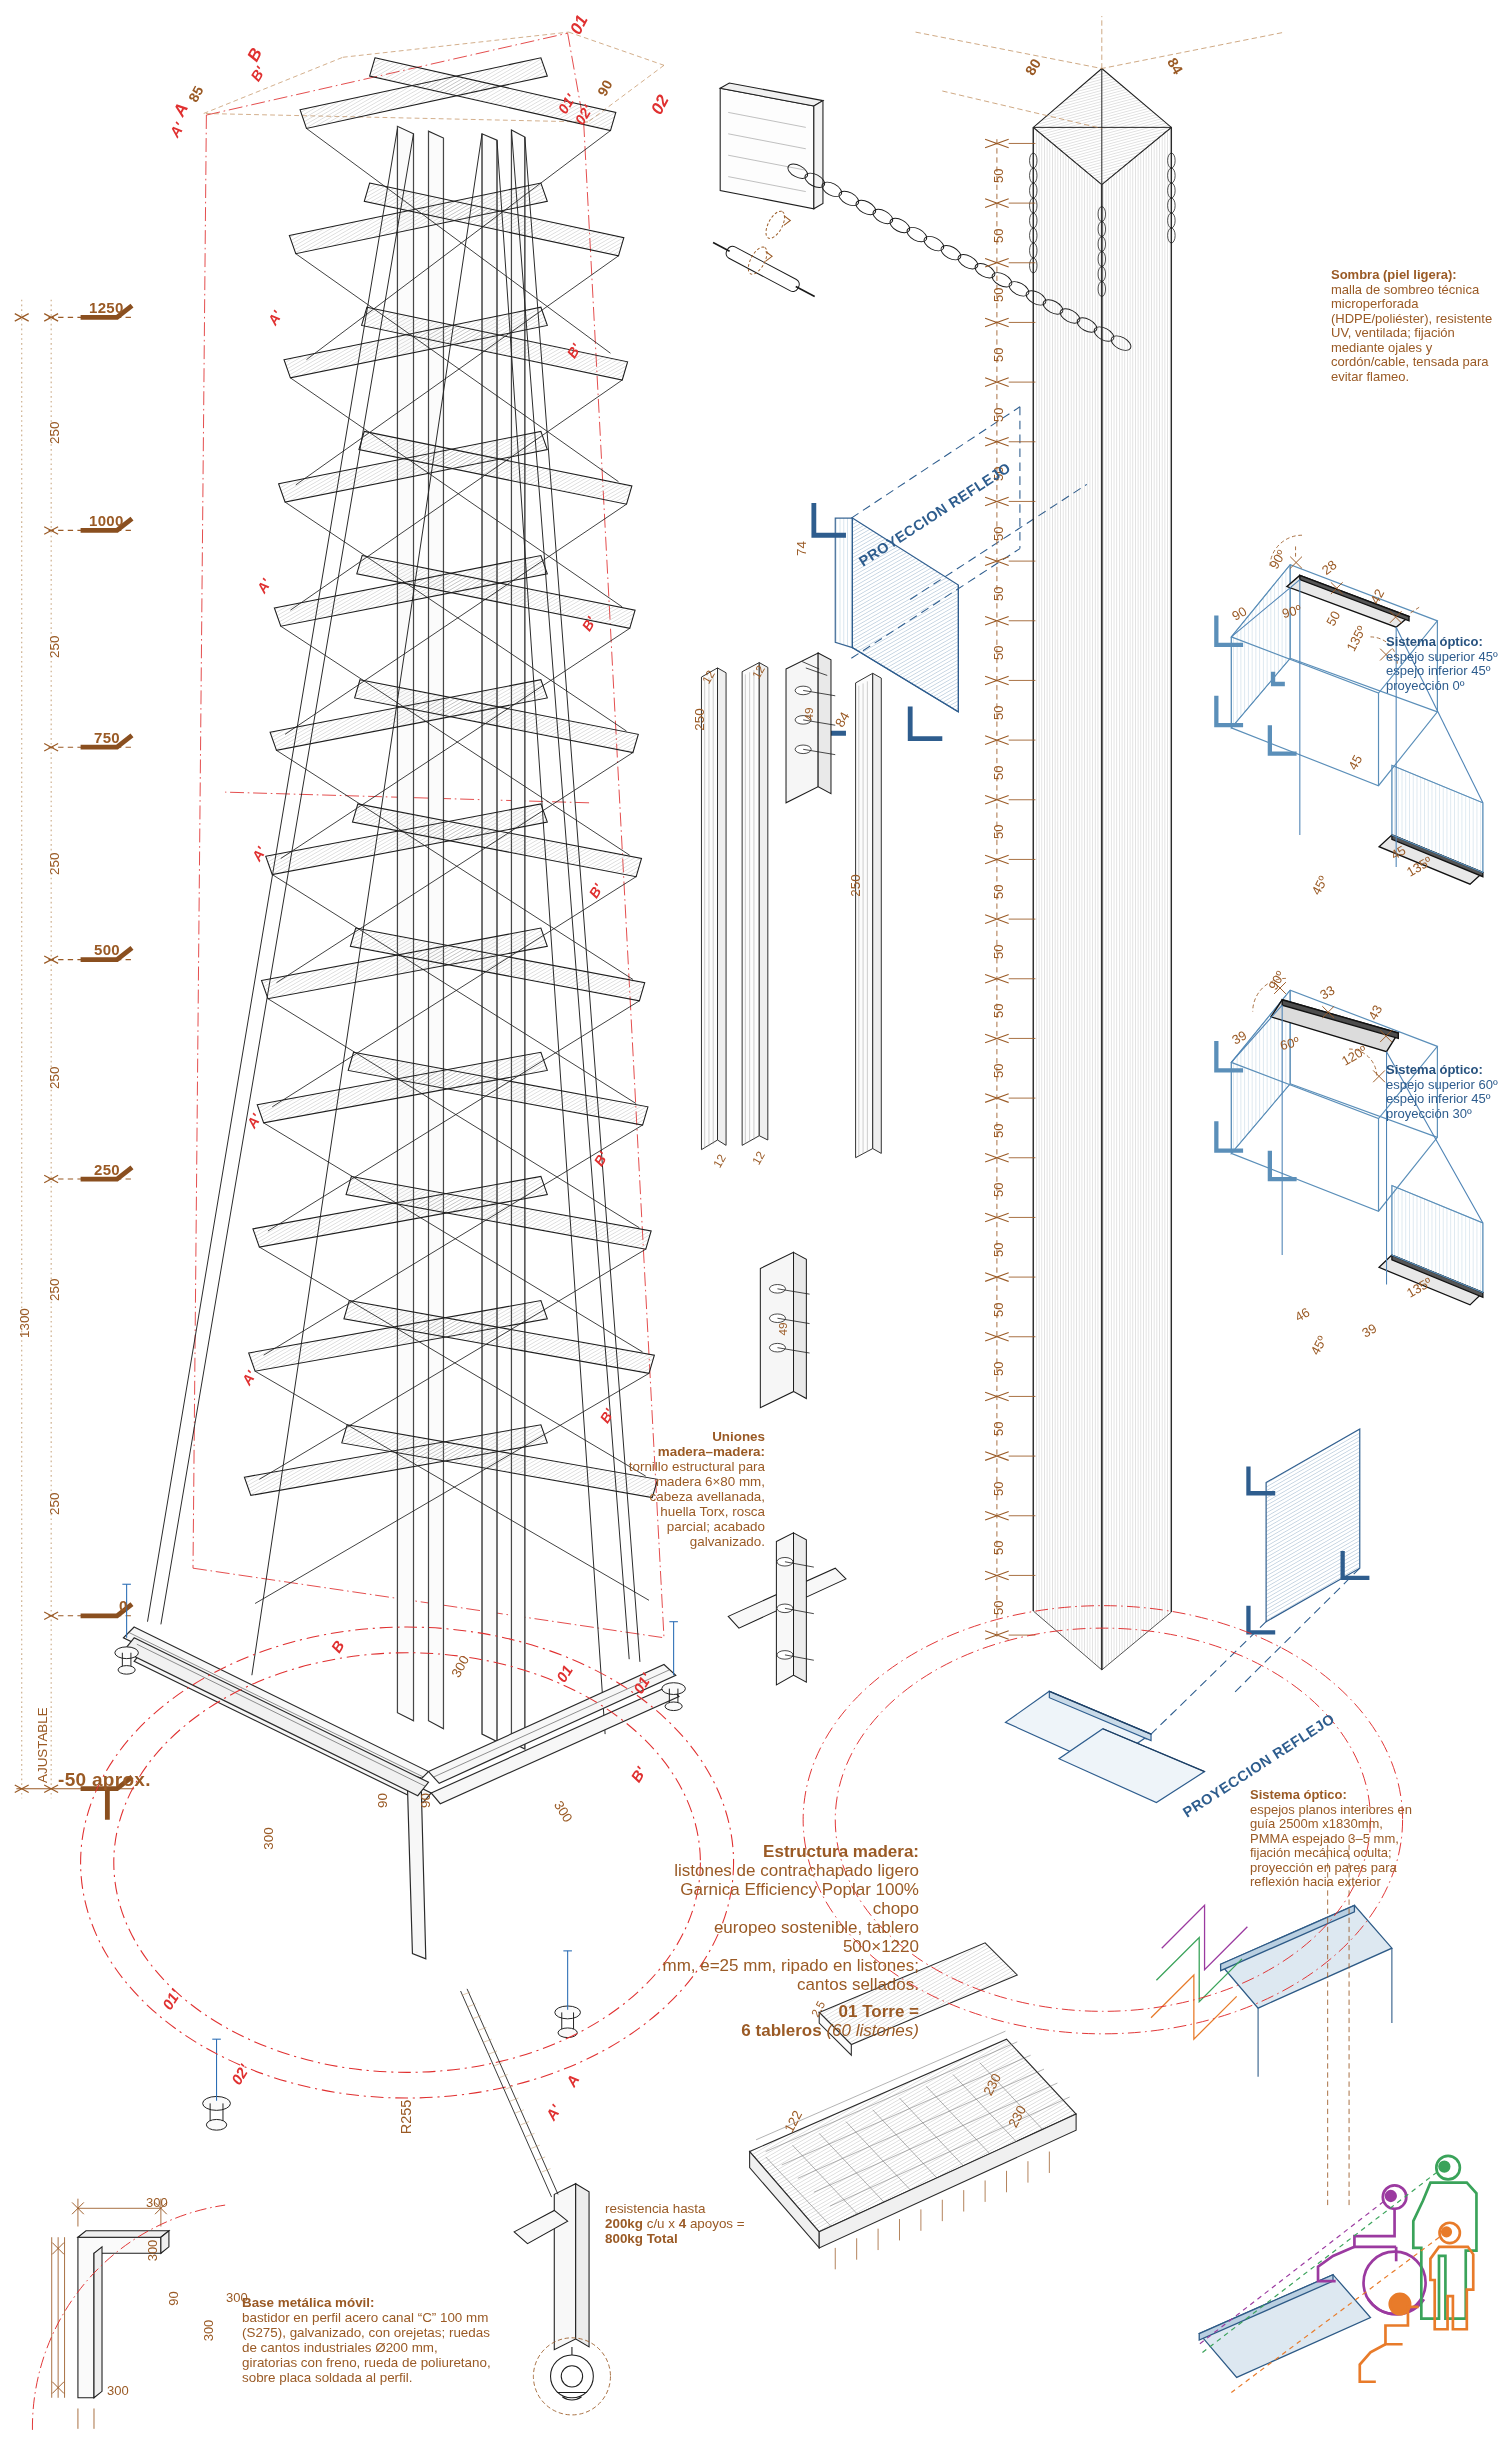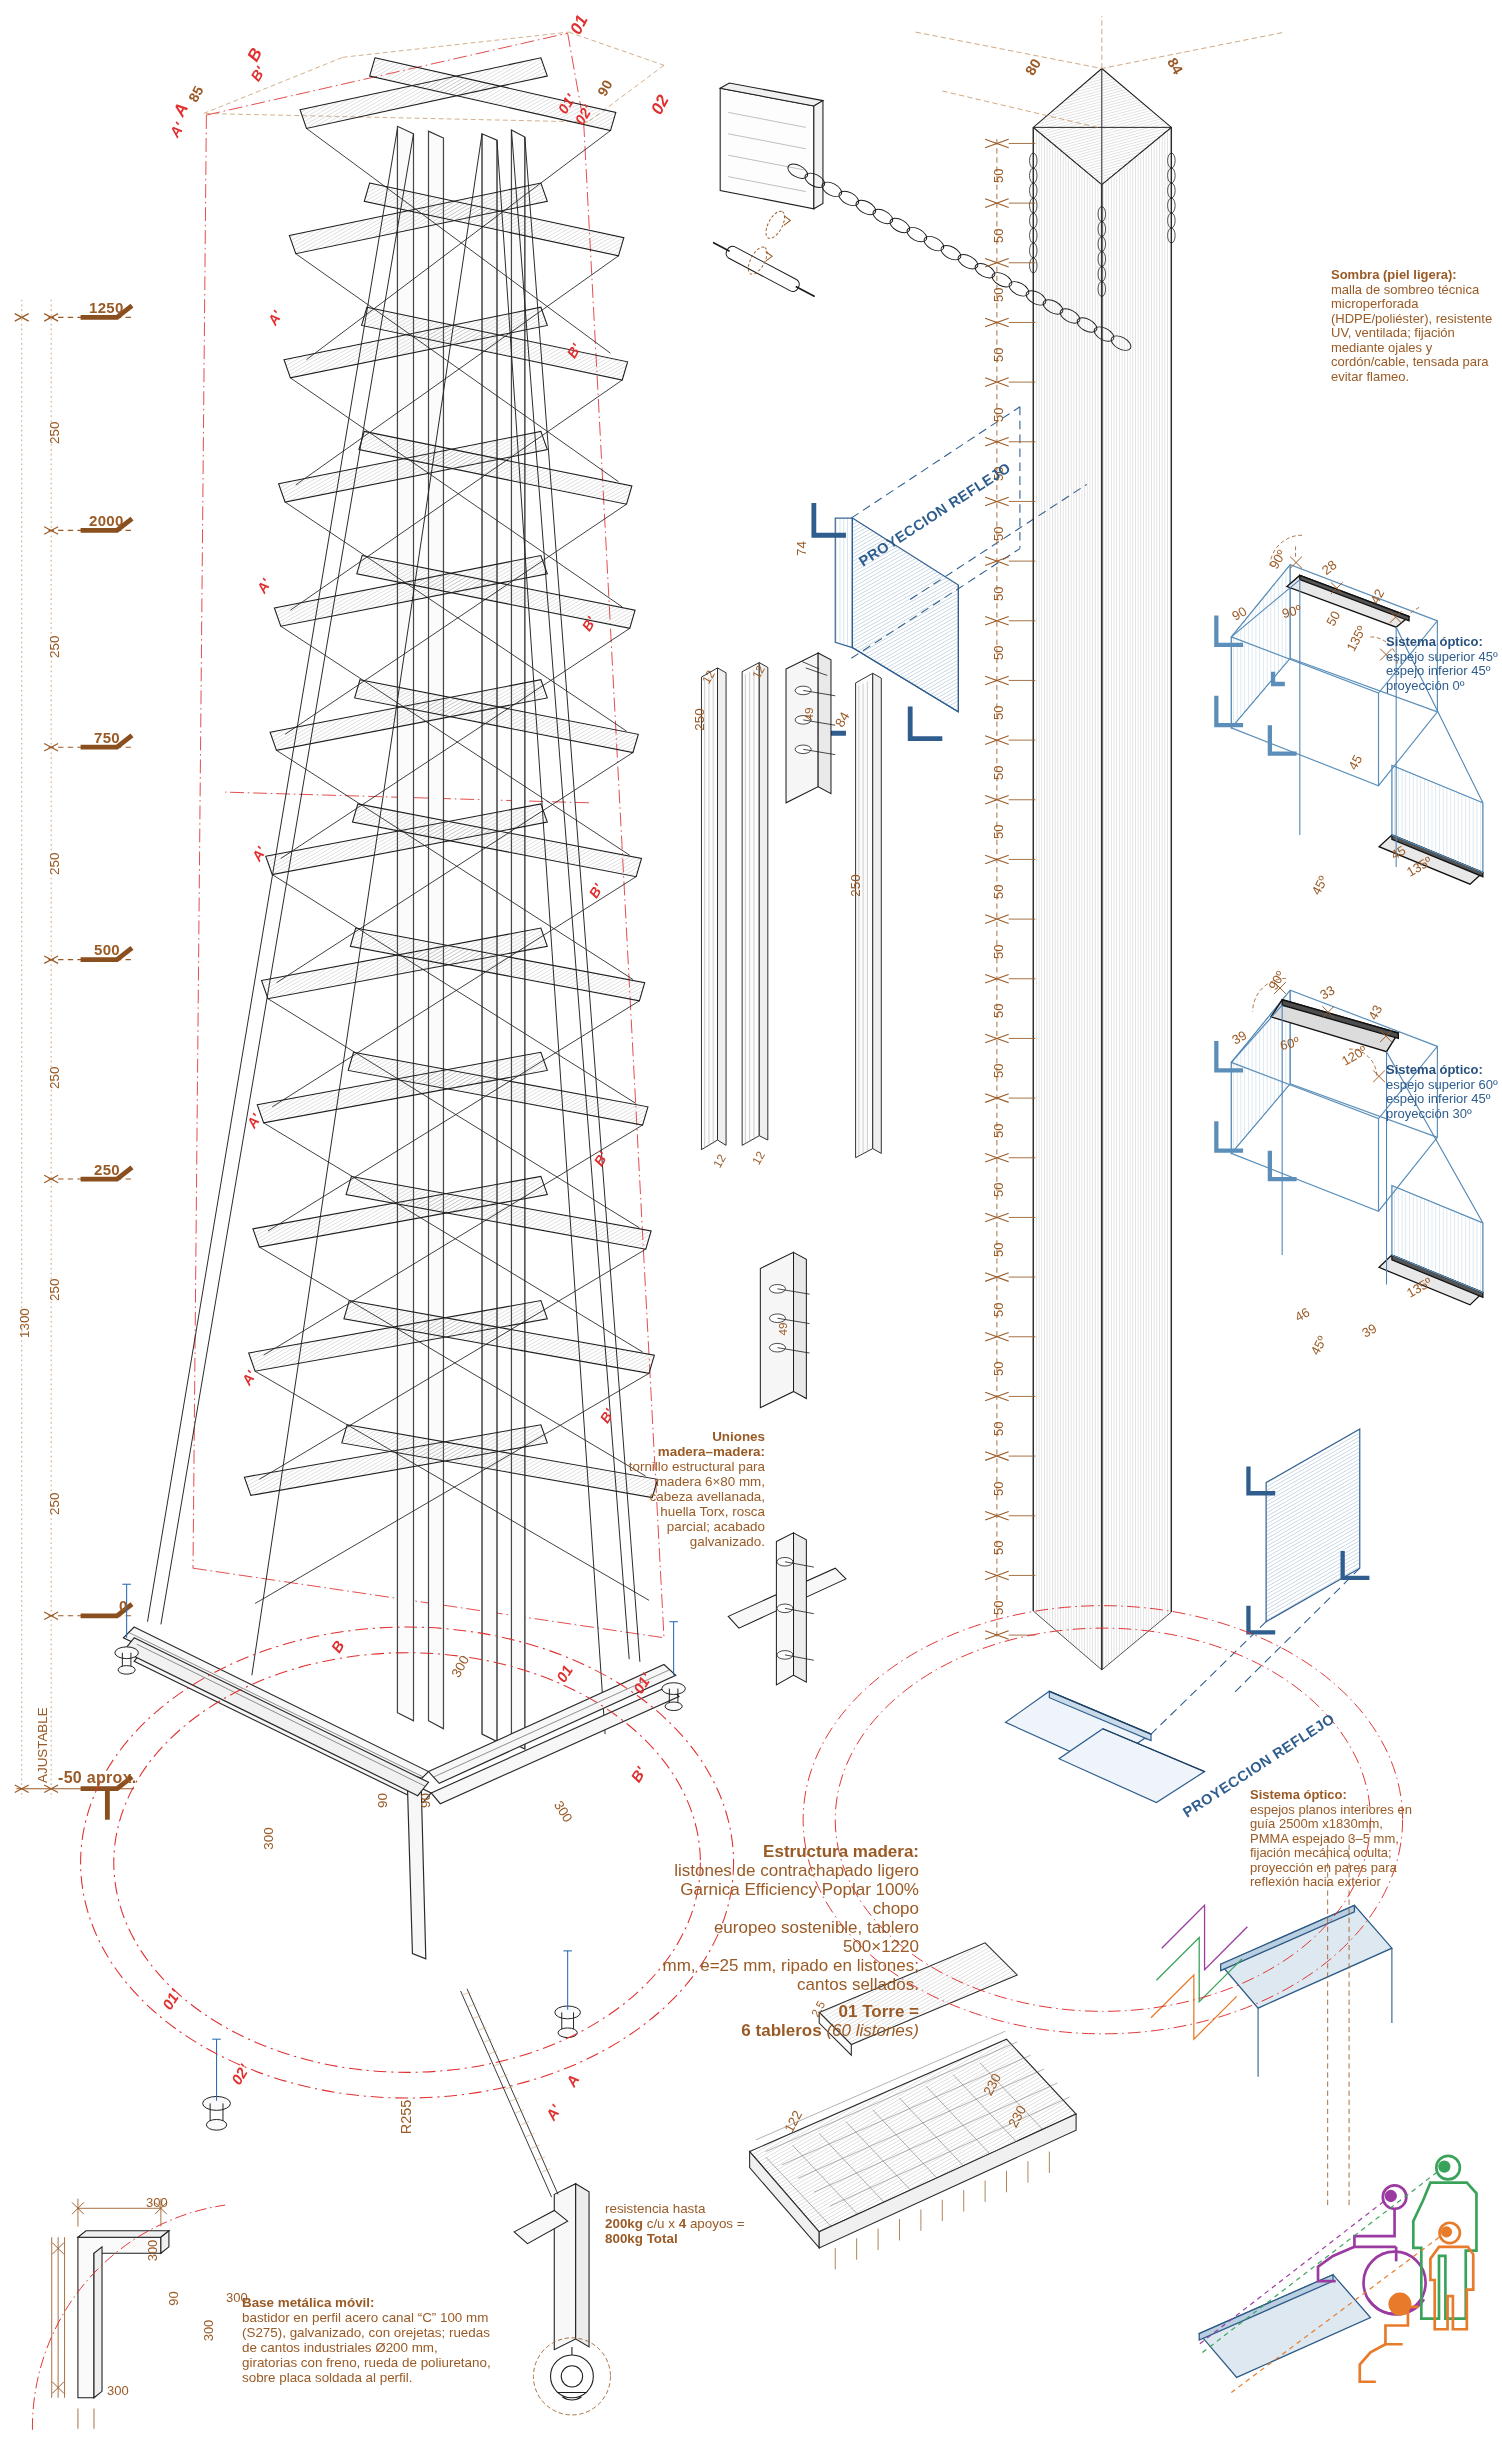--- a/index.html
+++ b/index.html
@@ -770,26 +770,26 @@
     </g>
     <g stroke="#bf8c5a" stroke-width="1.4" stroke-dasharray="10 6">
       <path d="M1710 60 L2058 128 L2400 60"></path>
       <path d="M1760 170 L2058 240"></path>
       <path d="M2058 128 L2058 30"></path>
     </g>
   </g>
 </svg>
 
 <div class="elev" style="left:89px;top:299px;font-size:15px;">1250</div>
-<div class="elev" style="left:89px;top:512px;font-size:15px;">2000</div>
+<div class="elev" style="left:89px;top:512px;font-size:15px;">1000</div>
 <div class="elev" style="left:94px;top:729px;font-size:15px;">750</div>
 <div class="elev" style="left:94px;top:941px;font-size:15px;">500</div>
 <div class="elev" style="left:94px;top:1161px;font-size:15px;">250</div>
 <div class="elev" style="left:119px;top:1597px;font-size:15px;">0</div>
-<div class="elev" style="left:58px;top:1769px;font-size:16px;">-50 aprox.</div>
+<div class="elev" style="left:58px;top:1769px;font-size:19px;">-50 aprox.</div>
 
 <div class="vtxt" style="left:47px;top:444px;font-size:13.4px;transform:rotate(-90deg);">250</div>
 <div class="vtxt" style="left:47px;top:658px;font-size:13.4px;transform:rotate(-90deg);">250</div>
 <div class="vtxt" style="left:47px;top:875px;font-size:13.4px;transform:rotate(-90deg);">250</div>
 <div class="vtxt" style="left:47px;top:1089px;font-size:13.4px;transform:rotate(-90deg);">250</div>
 <div class="vtxt" style="left:47px;top:1301px;font-size:13.4px;transform:rotate(-90deg);">250</div>
 <div class="vtxt" style="left:47px;top:1515px;font-size:13.4px;transform:rotate(-90deg);">250</div>
 <div class="vtxt" style="left:17px;top:1338px;font-size:13.4px;transform:rotate(-90deg);">1300</div>
 <div class="vtxt" style="left:35px;top:1783px;font-size:13.4px;transform:rotate(-90deg);">AJUSTABLE</div>
 

